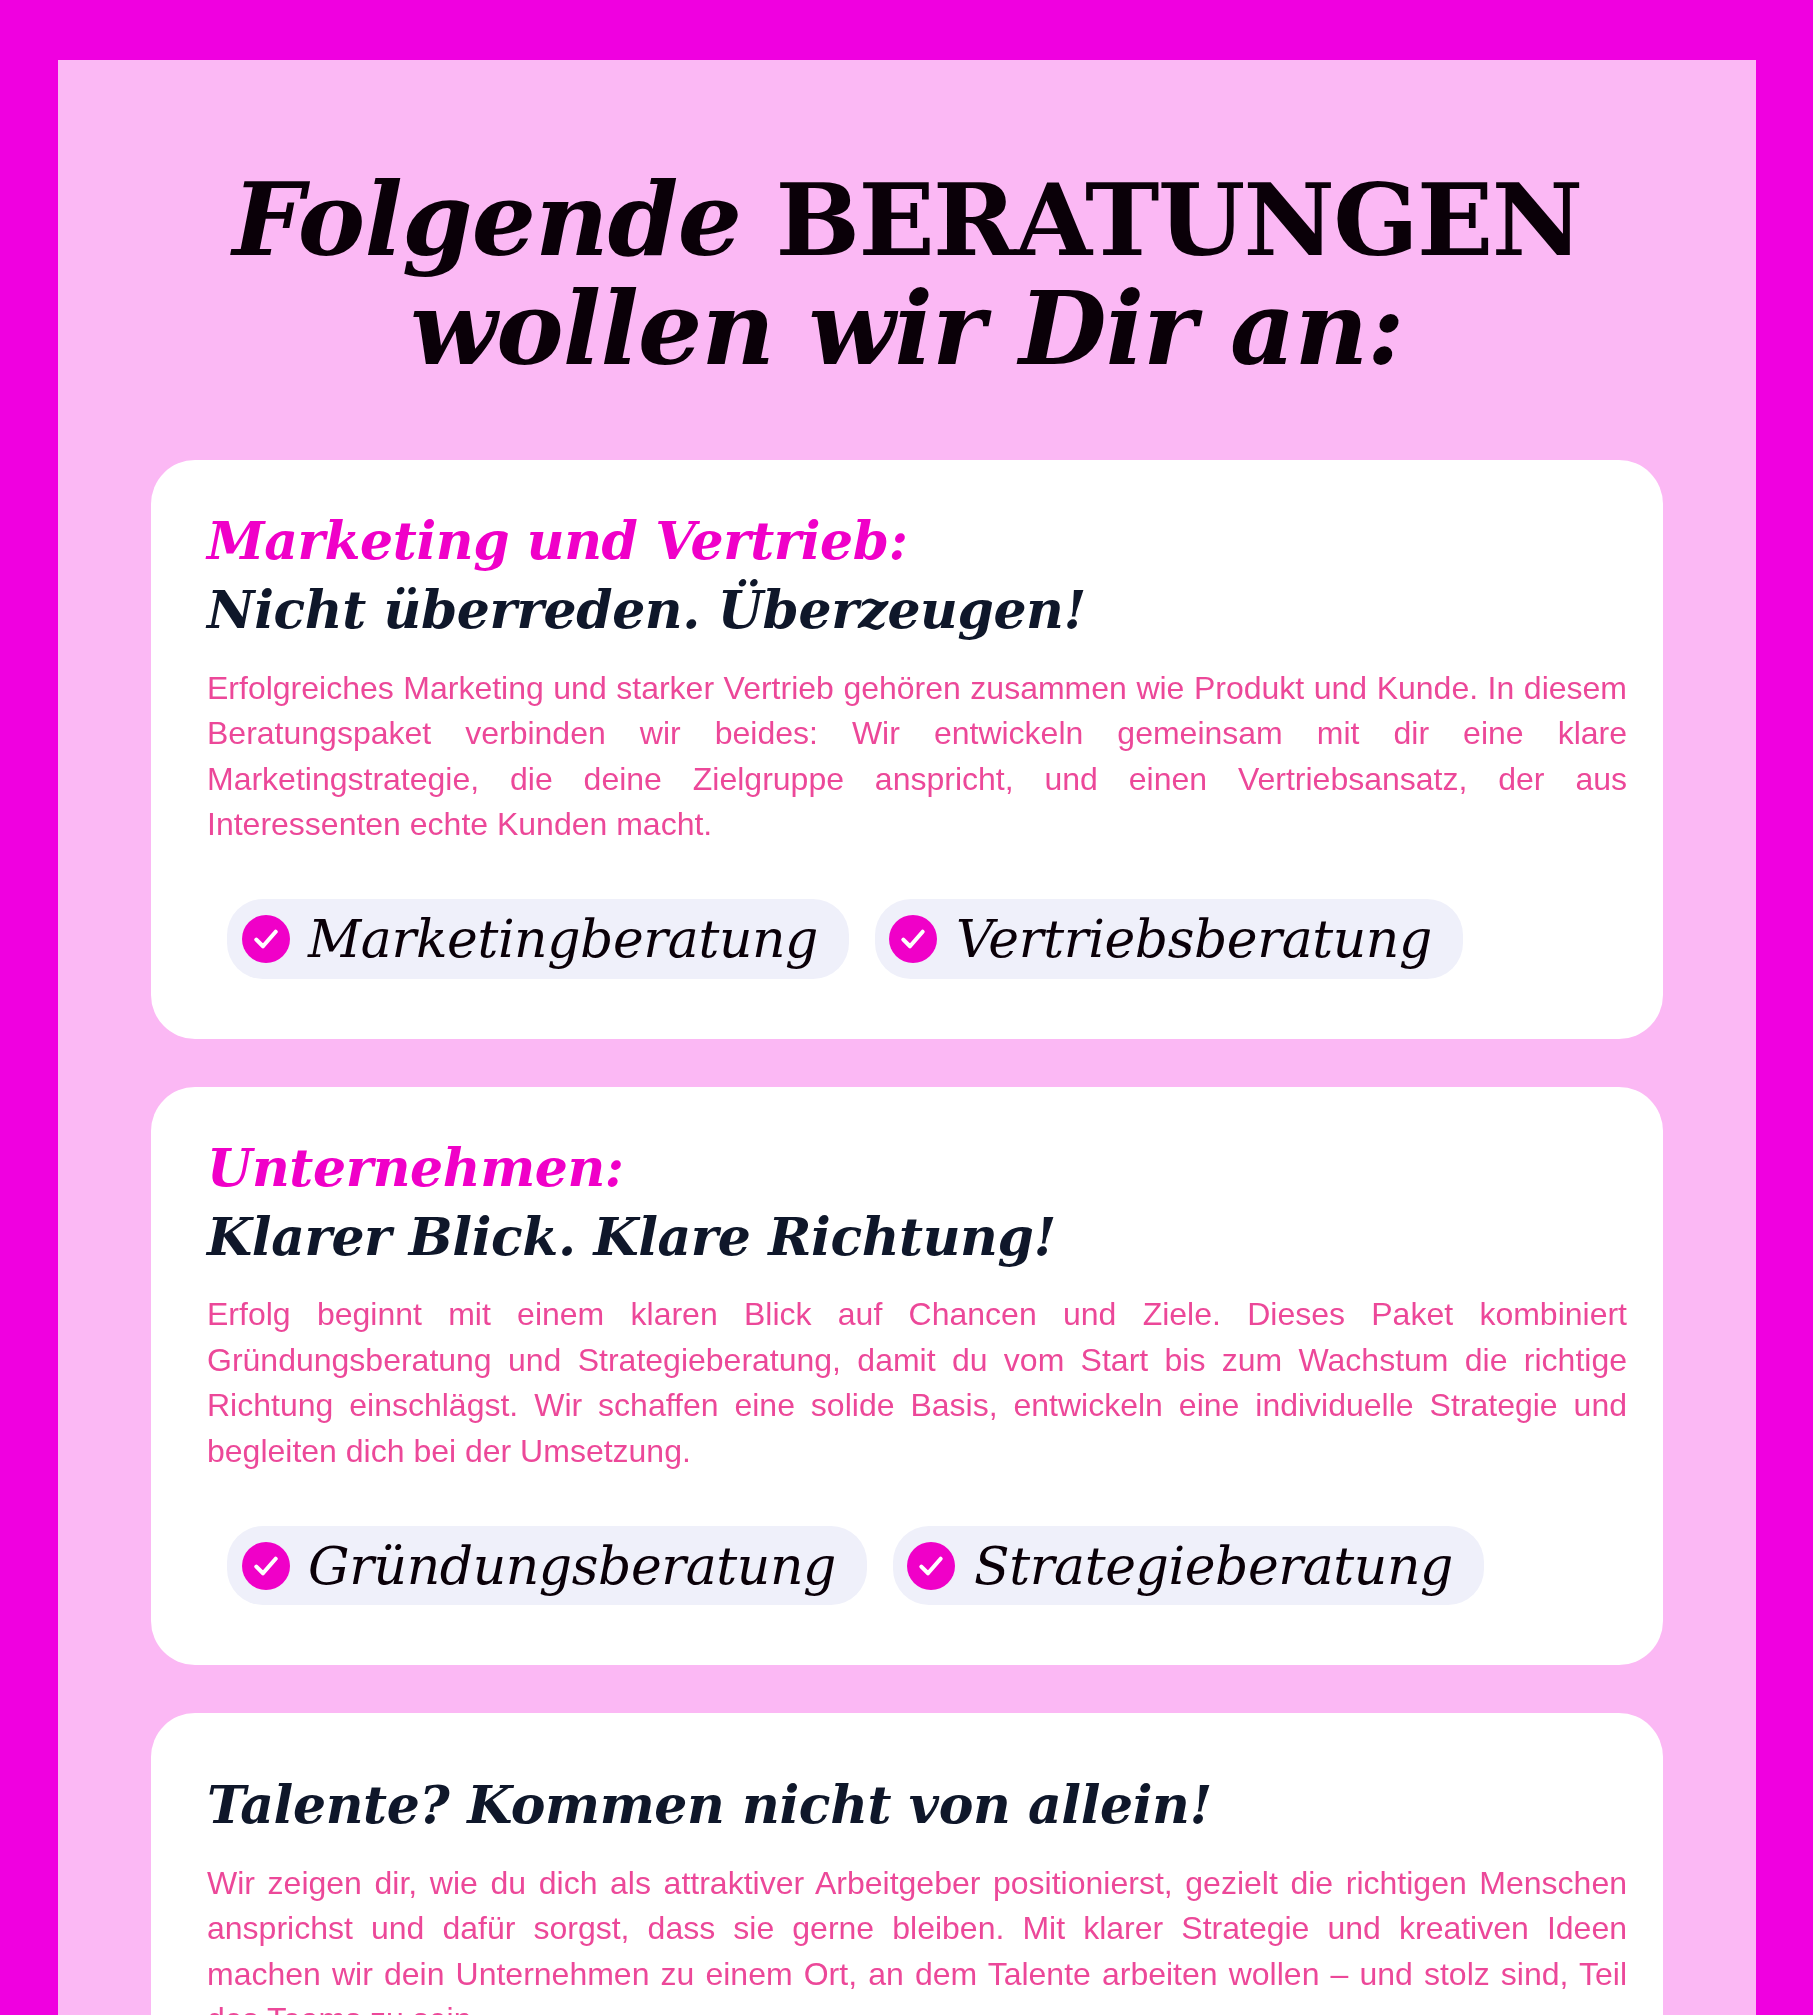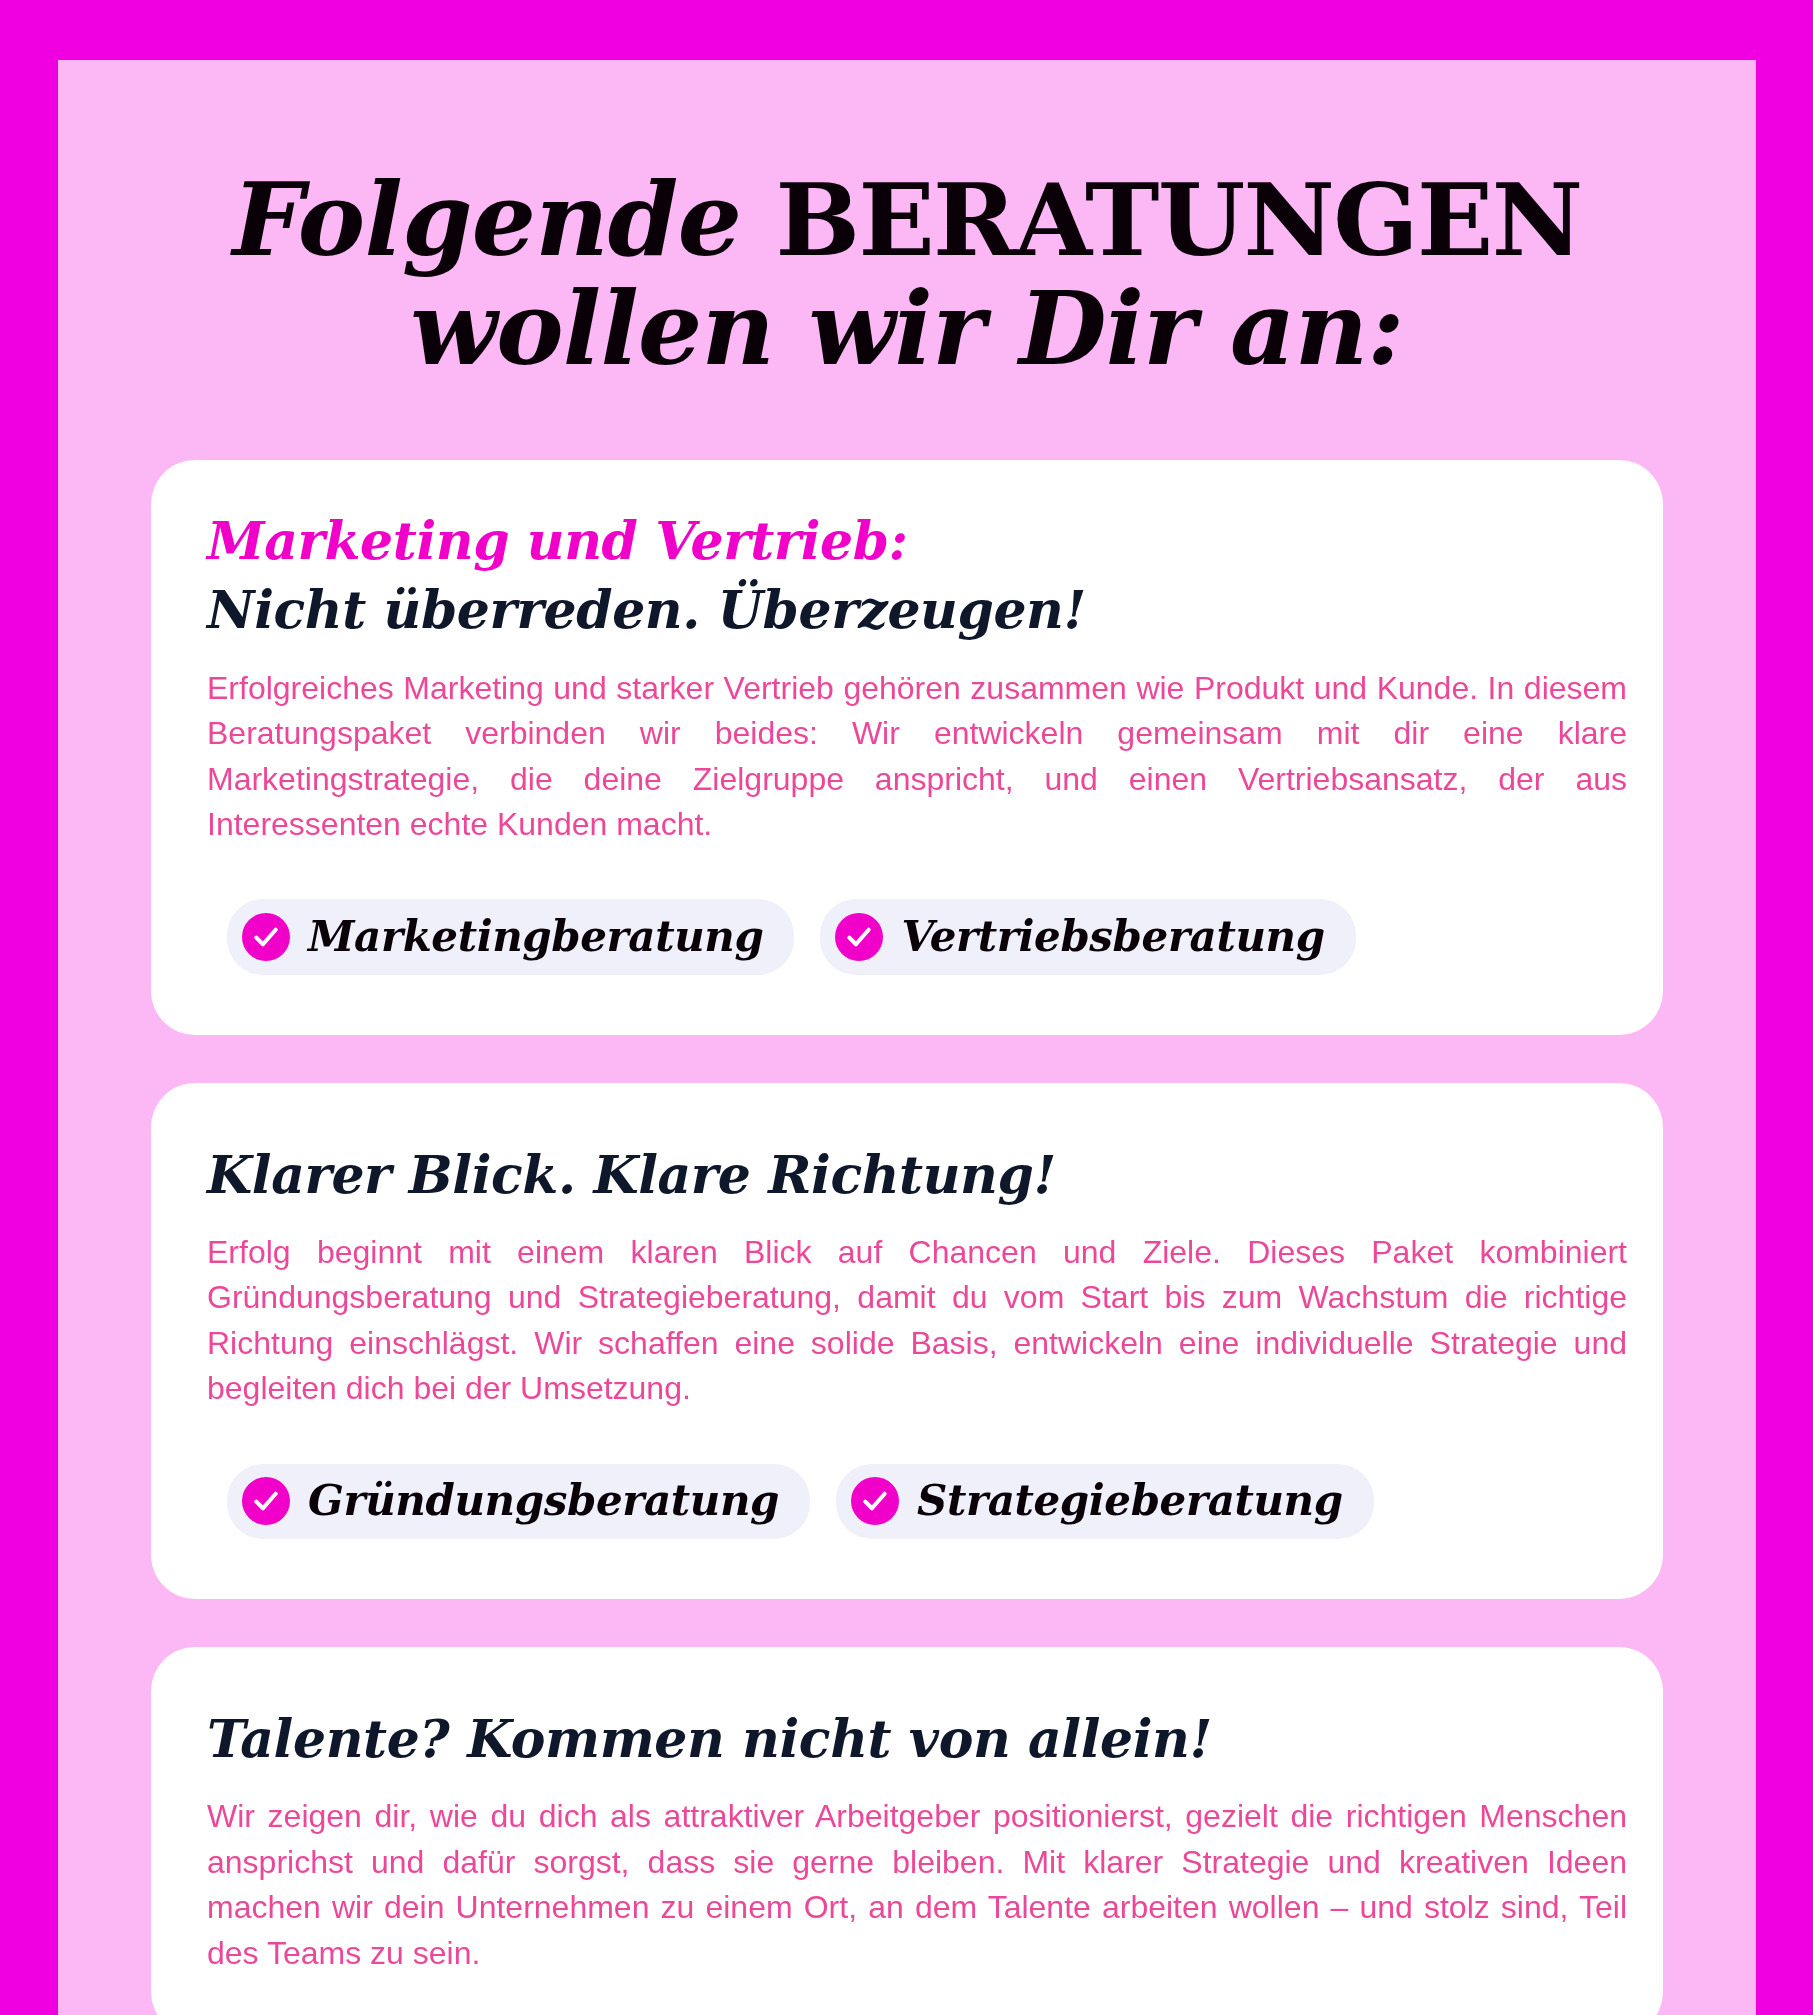--- a/index.html
+++ b/index.html
@@ -119,22 +119,22 @@
   .tag-check svg {
     position: absolute;
     left: 50%; top: 50%;
     transform: translate(-50%, -50%);
     width: 29px; height: 29px;
   }
 
   .tag-label {
     font-family: "DejaVu Serif", serif;
     font-style: italic;
-    font-weight: 700;
-    font-size: 42px;
+    font-weight: 400;
+    font-size: 52px;
     line-height: 1;
     color: #0A0008;
     white-space: nowrap;
     letter-spacing: -0.4px;
   }
 </style>
 </head>
 <body>
 
 <div class="poster">
@@ -165,20 +165,21 @@
               <svg viewBox="0 0 24 24" aria-hidden="true">
                   <path d="M4 12.5 L9.5 18 L20 6" fill="none" stroke="#FFFFFF" stroke-width="3.4" stroke-linecap="round" stroke-linejoin="round"></path>
                 </svg>
             </span>
             <span class="tag-label">Vertriebsberatung</span>
           </div>
         </div>
       </section>
 
       <section class="card">
+        <h2 class="card-title">Unternehmen:</h2>
         <h3 class="card-subtitle">Klarer Blick. Klare Richtung!</h3>
         <p class="card-body">Erfolg beginnt mit einem klaren Blick auf Chancen und Ziele. Dieses Paket kombiniert Gründungsberatung und Strategieberatung, damit du vom Start bis zum Wachstum die richtige Richtung einschlägst. Wir schaffen eine solide Basis, entwickeln eine individuelle Strategie und begleiten dich bei der Umsetzung.</p>
         <div class="tags">
           <div class="tag">
             <span class="tag-check">
               <svg viewBox="0 0 24 24" aria-hidden="true">
                   <path d="M4 12.5 L9.5 18 L20 6" fill="none" stroke="#FFFFFF" stroke-width="3.4" stroke-linecap="round" stroke-linejoin="round"></path>
                 </svg>
             </span>
             <span class="tag-label">Gründungsberatung</span>

